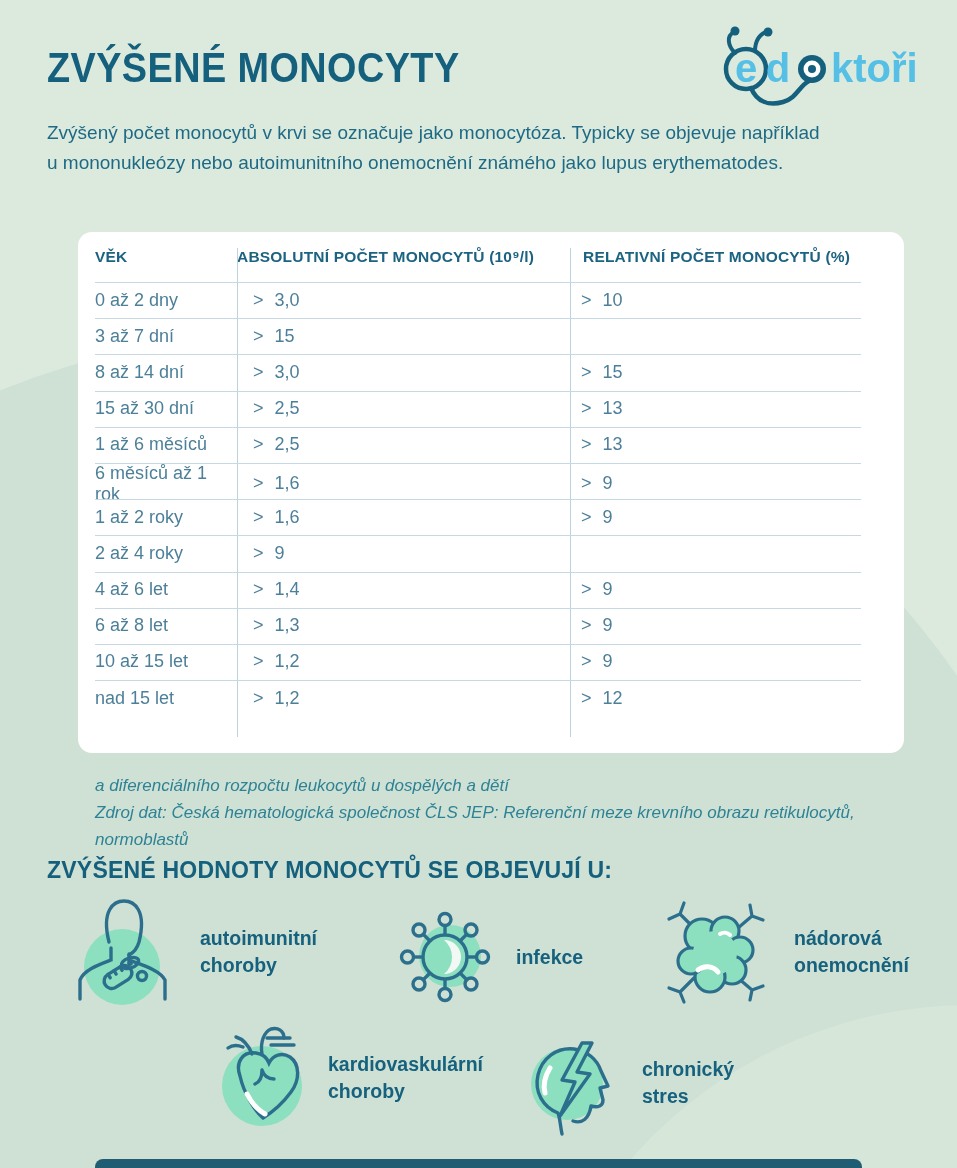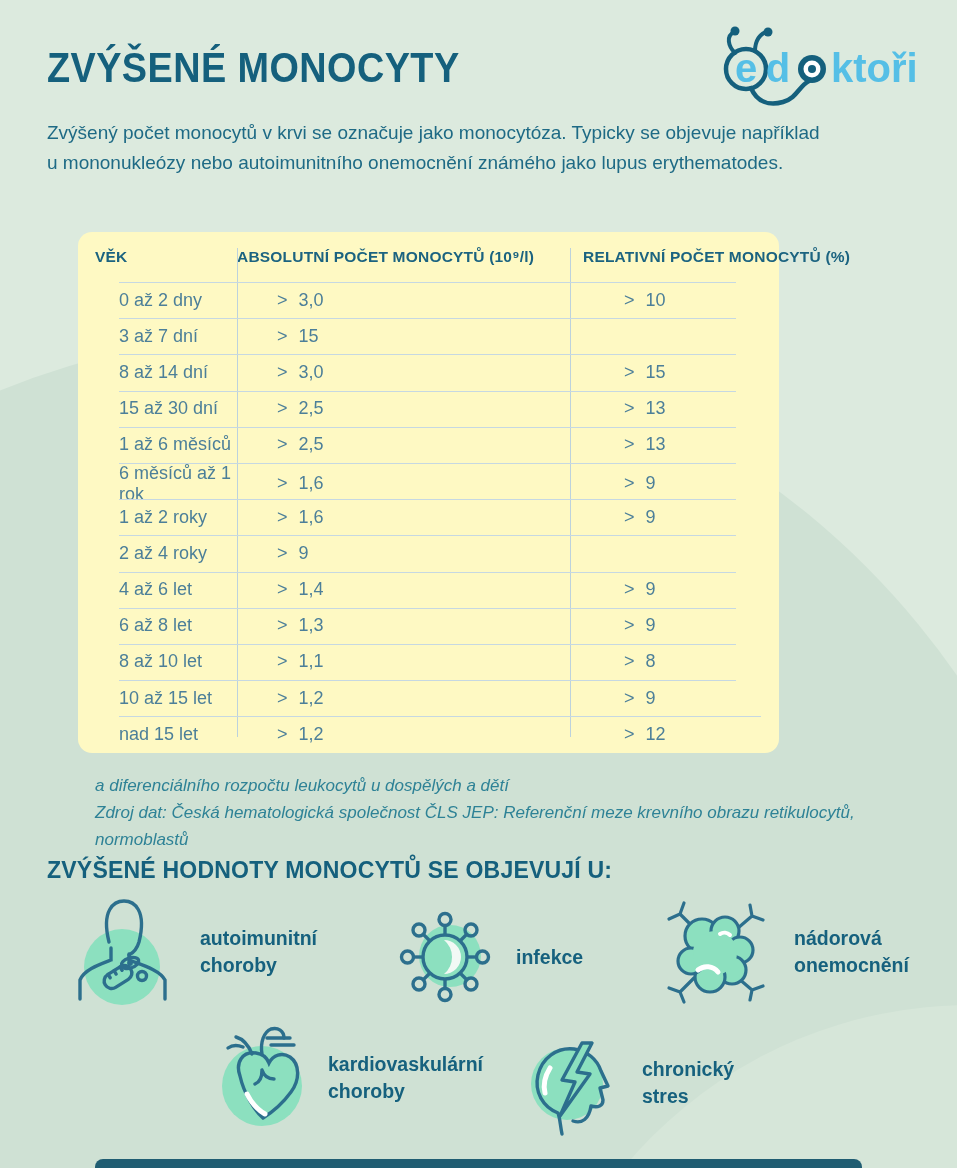--- a/index.html
+++ b/index.html
@@ -12,38 +12,38 @@
 
   
   .title{position:absolute;left:47px;top:44px;font-size:42px;font-weight:800;color:#15607d;
          letter-spacing:.5px;transform:scaleX(.9);transform-origin:left top;white-space:nowrap;}
   .logo{position:absolute;left:705px;top:26px;width:230px;height:86px;}
 
   .intro{position:absolute;left:47px;top:118px;width:840px;font-size:19px;line-height:30px;
          color:#1e6a85;}
 
   
-  .card{position:absolute;left:78px;top:232px;width:701px;height:521px;background:#fef9c3;
+  .card{position:absolute;left:78px;top:232px;width:826px;height:521px;background:#ffffff;
         border-radius:14px;}
   .vline{position:absolute;top:16px;bottom:16px;width:1px;background:#bcd2dd;}
   .vline.v1{left:159px;} .vline.v2{left:492px;}
   .thead{display:grid;grid-template-columns:159px 333px 311px;height:50px;align-items:center;}
   .thead .hcell{font-size:15.5px;font-weight:bold;color:#1b6380;letter-spacing:.2px;}
   .thead .hcell:nth-child(1){padding-left:17px;}
   .thead .hcell:nth-child(2){padding-left:0;}
   .thead .hcell:nth-child(3){padding-left:13px;}
-  .tbody{position:relative;margin-left:24px;}
+  .tbody{position:relative;}
   .trow{display:grid;grid-template-columns:159px 333px 311px;height:36.2px;align-items:center;
         position:relative;}
   .trow::before{content:'';position:absolute;left:17px;right:43px;top:0;height:1px;background:#c6d8e2;}
   .trow:nth-child(13)::before{right:18px;}
   .cell{font-size:18px;color:#4c7f99;}
   .cell.age{padding-left:17px;}
   .trow .cell:nth-child(2){padding-left:16px;}
-  .trow .cell:nth-child(3){padding-left:30px;}
+  .trow .cell:nth-child(3){padding-left:11px;}
   .gt{display:inline-block;margin-right:11px;}
 
   .source{position:absolute;left:95px;top:772px;width:800px;font-size:17px;line-height:27px;
           font-style:italic;color:#2e8296;}
 
   .h2{position:absolute;left:47px;top:856px;font-size:24px;font-weight:800;color:#15607d;
       letter-spacing:.2px;transform:scaleX(.96);transform-origin:left top;white-space:nowrap;}
 
   
   .item{position:absolute;display:flex;align-items:center;gap:22px;}
@@ -154,25 +154,20 @@
       <div class="cell val"><span class="gt">&gt;</span><span class="num">1,4</span></div>
       <div class="cell val"><span class="gt">&gt;</span><span class="num">9</span></div>
     </div>
 
     <div class="trow">
       <div class="cell age">6 až 8 let</div>
       <div class="cell val"><span class="gt">&gt;</span><span class="num">1,3</span></div>
       <div class="cell val"><span class="gt">&gt;</span><span class="num">9</span></div>
     </div>
 
-    <div class="trow">
-      <div class="cell age">8 až 10 let</div>
-      <div class="cell val"><span class="gt">&gt;</span><span class="num">1,1</span></div>
-      <div class="cell val"><span class="gt">&gt;</span><span class="num">8</span></div>
-    </div>
 
     <div class="trow">
       <div class="cell age">10 až 15 let</div>
       <div class="cell val"><span class="gt">&gt;</span><span class="num">1,2</span></div>
       <div class="cell val"><span class="gt">&gt;</span><span class="num">9</span></div>
     </div>
 
     <div class="trow">
       <div class="cell age">nad 15 let</div>
       <div class="cell val"><span class="gt">&gt;</span><span class="num">1,2</span></div>

